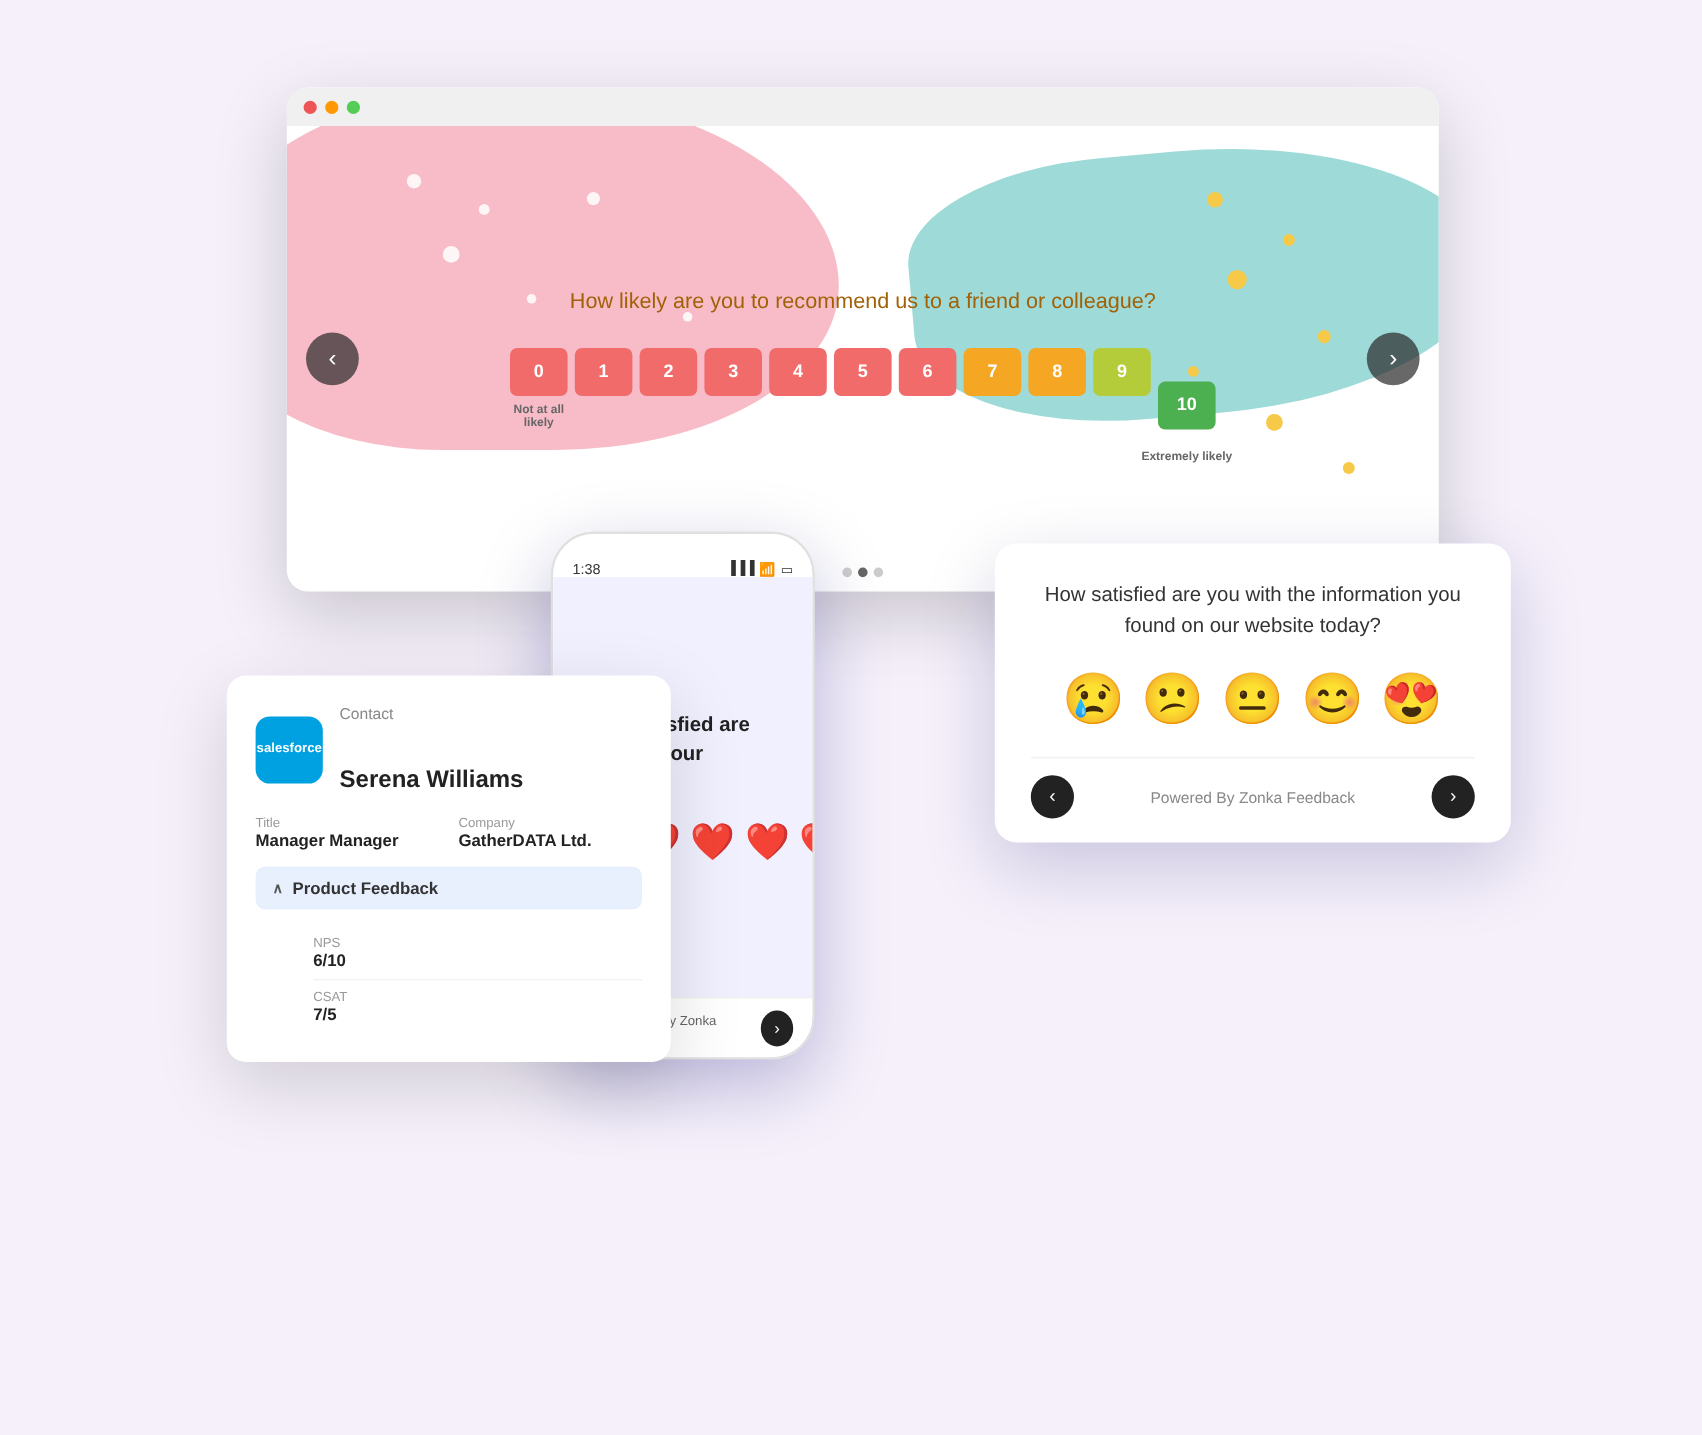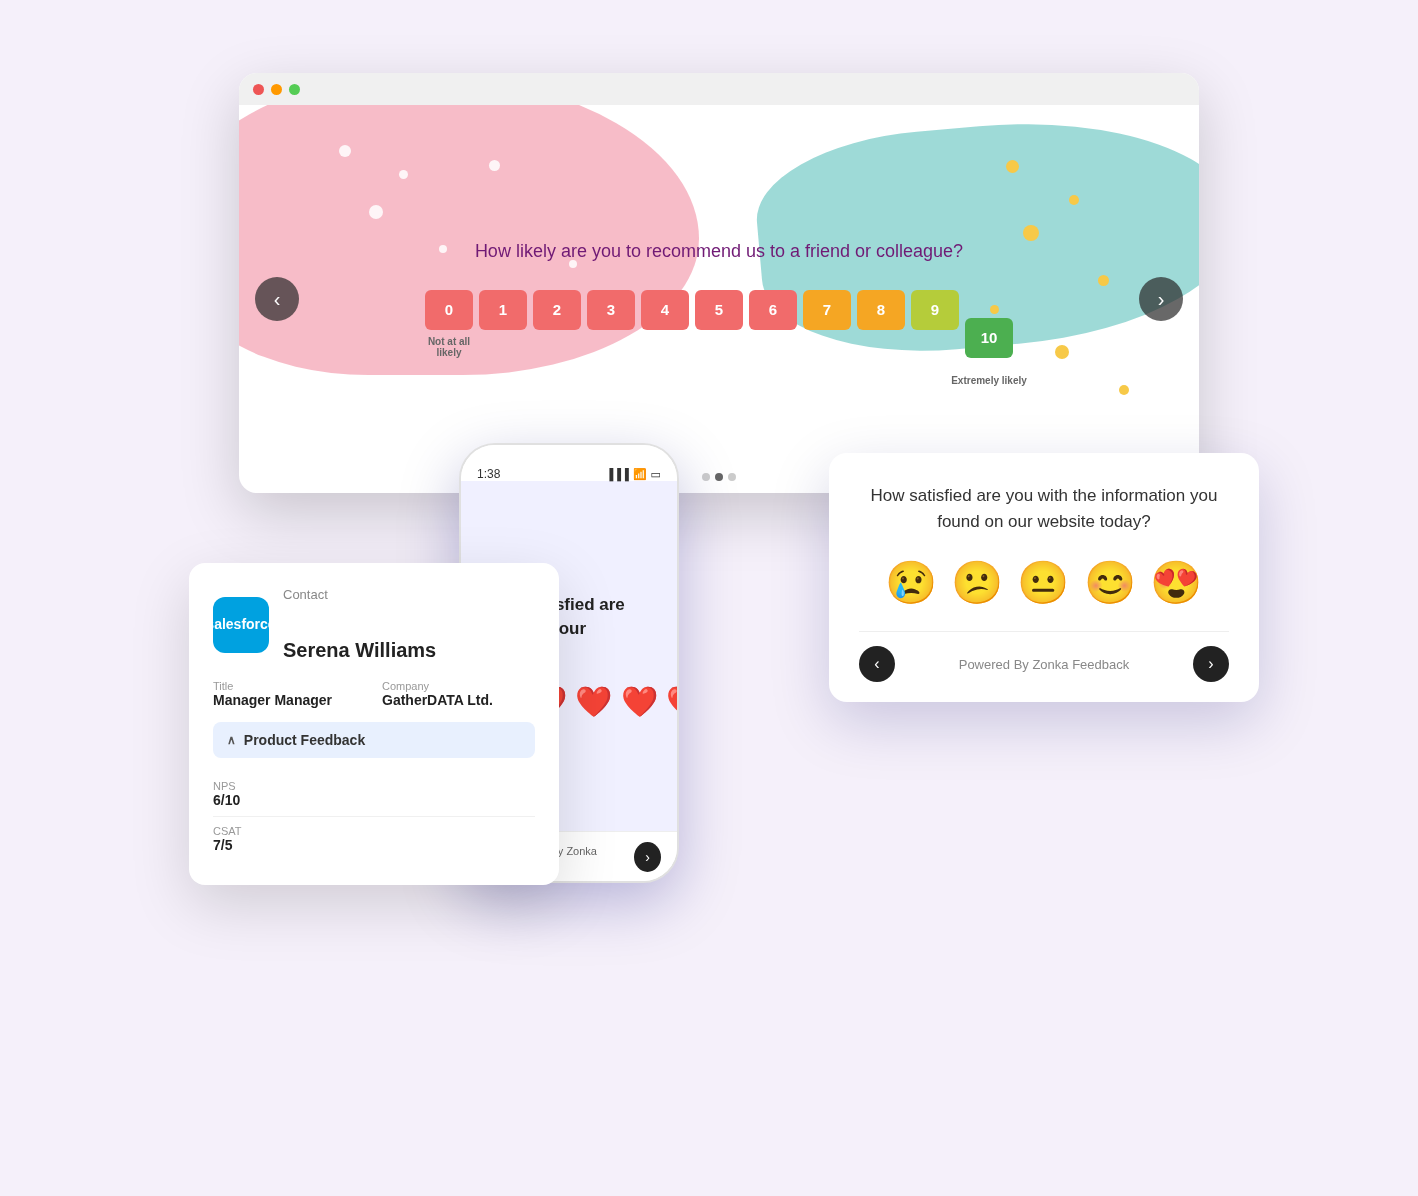--- a/index.html
+++ b/index.html
@@ -86,21 +86,21 @@
       position: absolute;
       top: 0; left: 0; right: 0; bottom: 0;
       display: flex;
       flex-direction: column;
       align-items: center;
       justify-content: center;
       z-index: 5;
     }
     .nps-question {
       font-size: 18px;
-      color: #701a75;
+      color: #a16207;
       margin-bottom: 28px;
       font-weight: 400;
     }
     .nps-scale {
       display: flex;
       gap: 6px;
       align-items: flex-start;
     }
     .nps-btn {
       width: 48px; height: 40px;
@@ -355,20 +355,21 @@
       font-weight: 600;
       color: #333;
     }
     .sf-chevron {
       font-size: 12px;
       color: #555;
     }
     .sf-metric {
       border-bottom: 1px solid #f0f0f0;
       padding: 8px 0;
+      margin-left: 48px;
     }
     .sf-metric:last-child { border-bottom: none; }
     .sf-metric-label {
       font-size: 11px;
       color: #999;
     }
     .sf-metric-value {
       font-size: 14px;
       font-weight: 600;
       color: #222;
@@ -479,21 +480,21 @@
     <div class="emoji-card-footer">
       <div class="emoji-nav-btn">‹</div>
       <span class="emoji-footer-text">Powered By Zonka Feedback</span>
       <div class="emoji-nav-btn">›</div>
     </div>
   </div>
 
   <div class="sf-card">
     <div class="sf-header">
       <div class="sf-logo">
-        <span style="font-size:14px;padding:4px;text-align:left;line-height:1.3;">salesforce</span>
+        <span style="font-size:11px;padding:4px;text-align:left;line-height:1.3;">salesforce</span>
       </div>
       <div>
         <div class="sf-contact-label">Contact</div>
         <div class="sf-contact-name">Serena Williams</div>
       </div>
     </div>
 
     <div class="sf-fields">
       <div>
         <div class="sf-field-label">Title</div>

